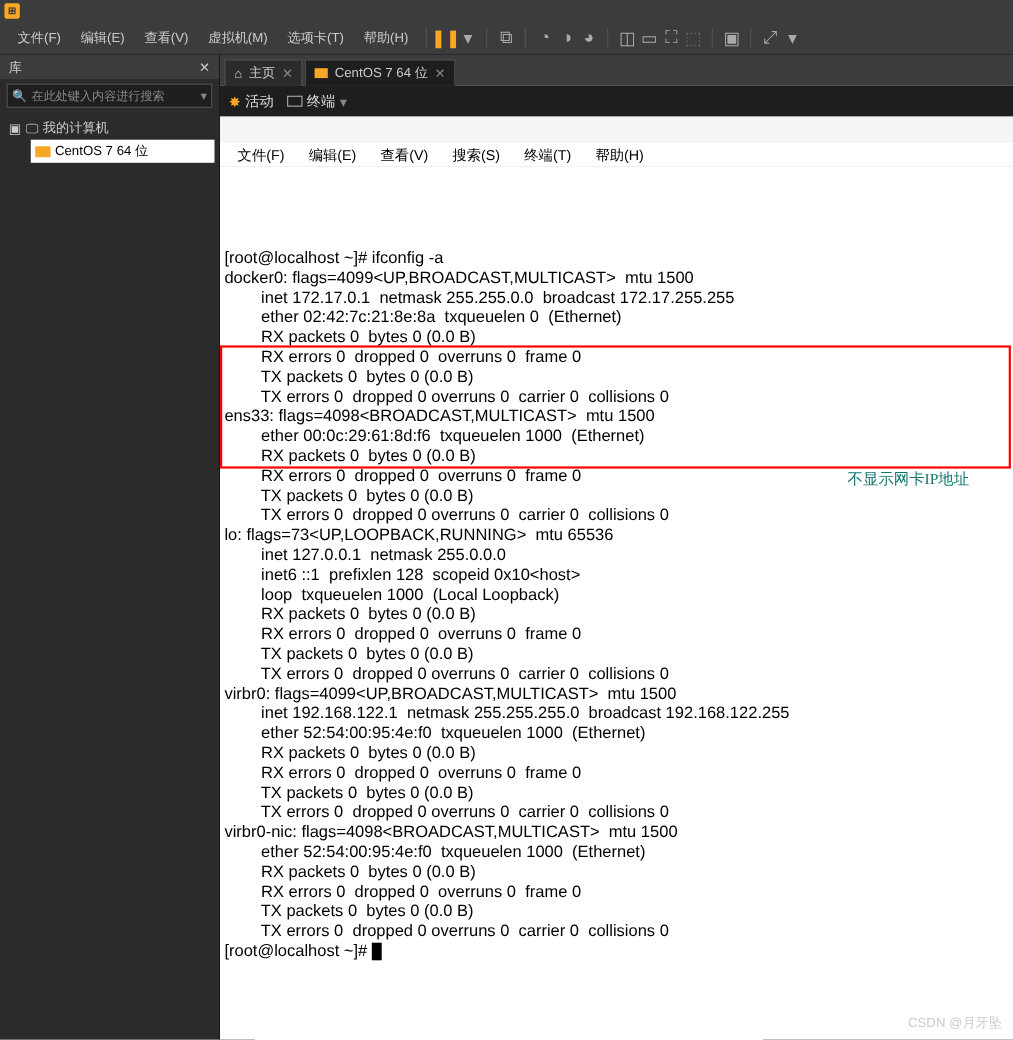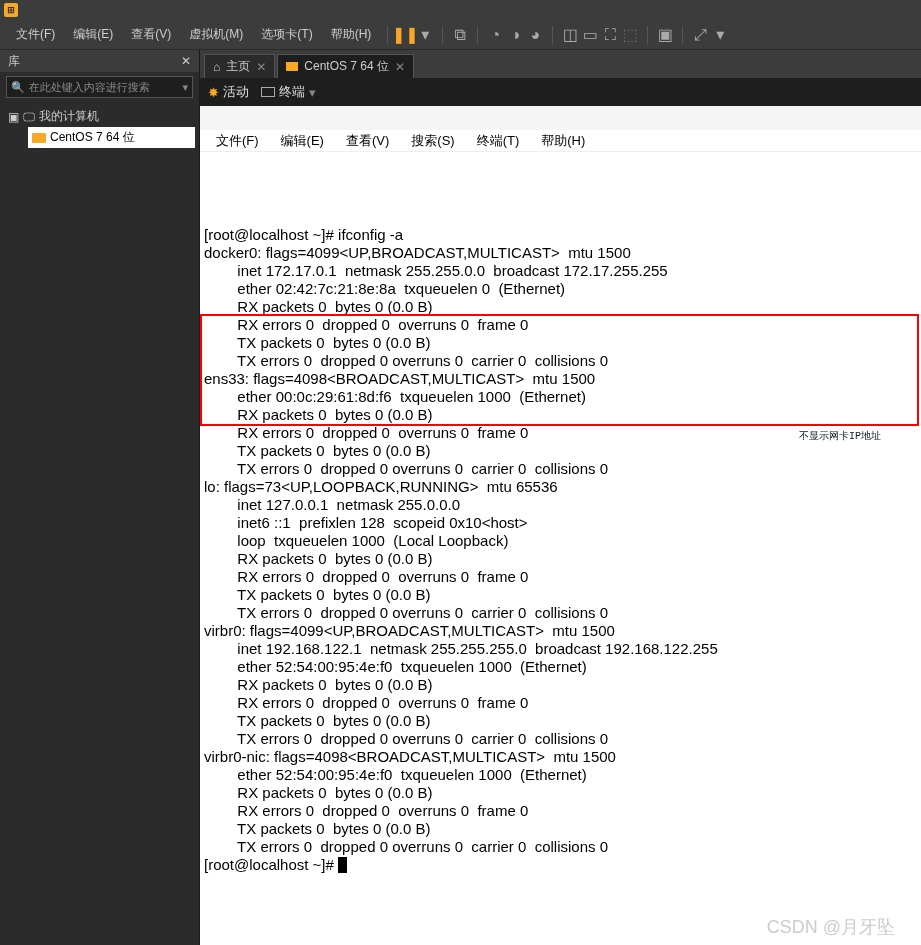--- a/index.html
+++ b/index.html
@@ -39,24 +39,24 @@
 .vmtop .termico { width: 14px; height: 10px; border: 1px solid #aaa; }
 .vmtop .dd2 { color: #888; }
 
 .divider { height: 24px; background: #f5f5f5; }
 
 .termmenu { height: 22px; background: #fff; display: flex; align-items: center; padding: 0 6px; gap: 2px; font-size: 13px; border-bottom: 1px solid #eee; }
 .termmenu .tm { padding: 2px 10px; cursor: pointer; }
 
 .terminal { flex: 1; background: #fff; font-family: "Courier New", monospace; font-size: 15px; line-height: 18px; padding: 2px 4px; color: #000; white-space: pre; overflow: hidden; position: relative; }
 .redbox { position: absolute; border: 2px solid red; pointer-events: none; }
-.annot { position: absolute; color: #0f172a; font-family: Liberation Mono, monospace; font-size: 10px; }
+.annot { position: absolute; color: #0f766e; font-family: Liberation Serif, serif; font-size: 14px; }
 .cursor { display: inline-block; width: 9px; height: 16px; background: #000; vertical-align: text-bottom; }
 
-.watermark { position: absolute; right: 26px; bottom: 6px; color: #ccc; font-size: 18px; }
+.watermark { position: absolute; right: 10px; bottom: 6px; color: #ccc; font-size: 12px; }
 </style>
 </head>
 <body>
 
 <div class="titlebar">
   <span class="logo">⊞</span>
 </div>
 
 <div class="menubar">
   <span class="mitem">文件(F)</span>

